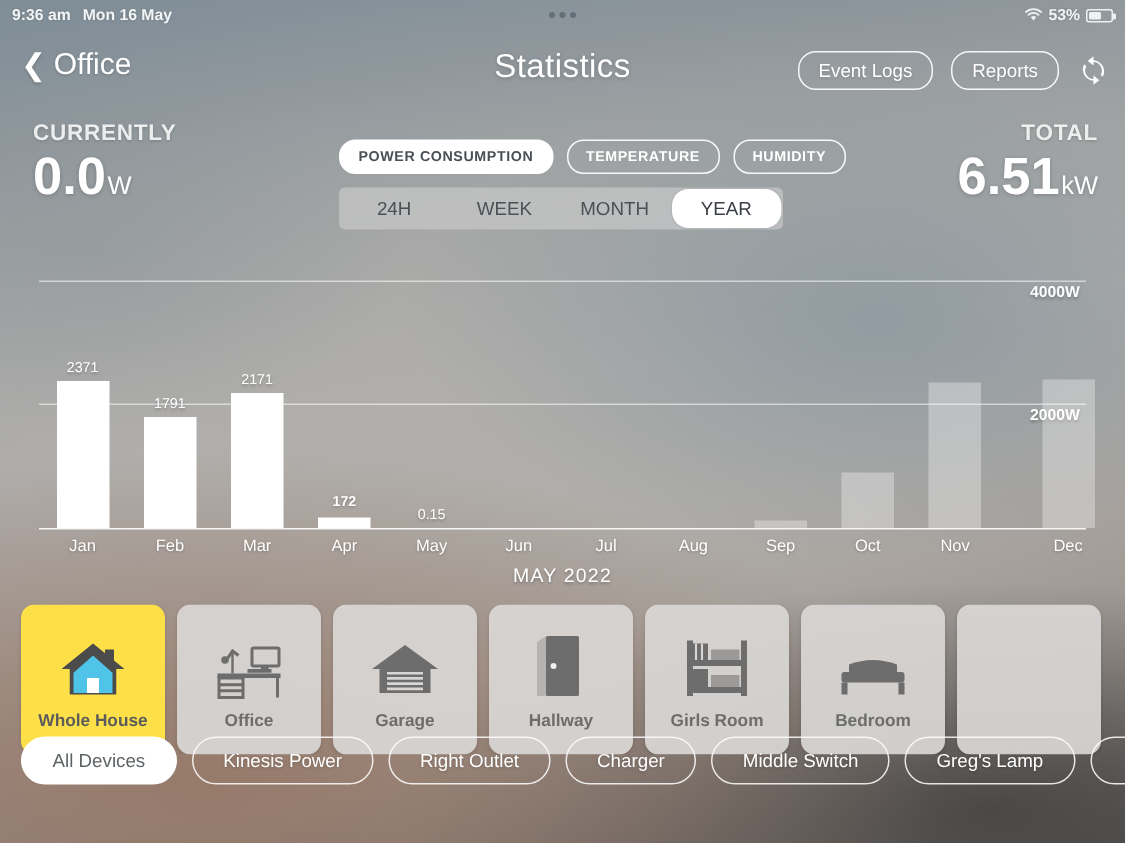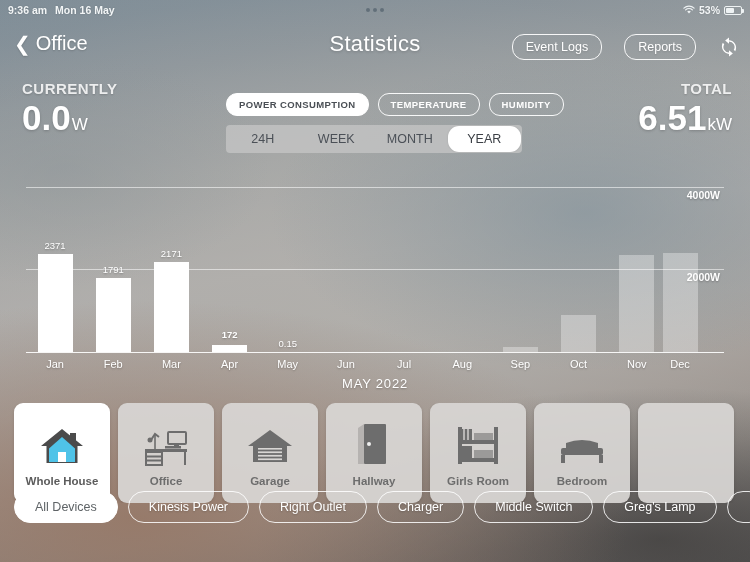--- a/index.html
+++ b/index.html
@@ -42,21 +42,21 @@
   .wifi{width:12px;height:10px;position:relative;display:inline-block;}
   .battery{width:18px;height:9px;border:1.2px solid #eef2f3;border-radius:2px;position:relative;display:inline-block;}
   .battery:after{content:"";position:absolute;right:-3px;top:2.5px;width:2px;height:4px;background:#eef2f3;border-radius:0 1px 1px 0;}
   .battery i{position:absolute;left:1px;top:1px;bottom:1px;width:52%;background:#eef2f3;border-radius:1px;display:block;}
 
   
   .navbar{position:absolute;top:20px;left:0;width:750px;height:50px;}
   .back{position:absolute;left:14px;top:12px;display:flex;align-items:center;gap:5px;color:#fff;font-size:20px;text-shadow:0 1px 2px rgba(0,0,0,.18);cursor:pointer;}
   .back .chev{font-size:20px;line-height:1;font-weight:300;}
   .title{position:absolute;left:0;right:0;top:11px;text-align:center;color:#fff;font-size:22px;letter-spacing:.3px;text-shadow:0 1px 3px rgba(0,0,0,.2);}
-  .nav-right{position:absolute;right:10px;top:14px;display:flex;align-items:center;gap:22px;}
+  .nav-right{position:absolute;right:10px;top:14px;display:flex;align-items:center;gap:12px;}
   .pill-btn{
     border:1px solid rgba(255,255,255,.92);border-radius:12px;
     color:#fff;font-size:12.5px;padding:5px 13px;background:transparent;
     cursor:pointer;white-space:nowrap;text-shadow:0 1px 2px rgba(0,0,0,.15);
   }
   .refresh{width:22px;height:22px;cursor:pointer;}
 
   
   .summary{position:absolute;top:76px;left:0;width:750px;height:82px;}
   .currently,.total{position:absolute;color:#fff;}
@@ -97,21 +97,21 @@
   .bar-cat{position:absolute;bottom:-2px;left:0;width:55px;text-align:center;color:#fff;font-size:11px;text-shadow:0 1px 2px rgba(0,0,0,.25);}
   .period{position:absolute;top:376px;left:0;width:750px;text-align:center;color:#fff;font-size:13px;letter-spacing:.8px;text-shadow:0 1px 2px rgba(0,0,0,.25);}
 
   
   .rooms{position:absolute;top:403px;left:0;width:750px;height:100px;display:flex;gap:8px;padding-left:14px;overflow:hidden;}
   .room{
     width:96px;height:100px;flex:0 0 96px;border-radius:9px;background:rgba(216,214,212,.93);
     display:flex;flex-direction:column;align-items:center;justify-content:center;
     cursor:pointer;box-shadow:0 1px 3px rgba(0,0,0,.13);
   }
-  .room.active{background:#ffffff;}
+  .room.active{background:#fde047;}
   .room .ricon{height:46px;display:flex;align-items:flex-end;justify-content:center;}
   .room .rlabel{margin-top:9px;font-size:11.5px;font-weight:bold;color:#6d6d6d;}
   .room.active .rlabel{color:#5c5c5c;}
 
   
   .devices{position:absolute;top:489px;left:0;width:750px;height:36px;display:flex;gap:10px;padding-left:14px;align-items:center;overflow:hidden;}
   .device{
     flex:0 0 auto;height:32px;border:1px solid rgba(255,255,255,.85);border-radius:16px;
     color:#fff;font-size:12.5px;display:flex;align-items:center;justify-content:center;
     padding:0 20px;cursor:pointer;white-space:nowrap;background:transparent;
@@ -241,21 +241,21 @@
           <div class="bar-cat" style="width: 58.1667px;">Oct</div>
         </div>
         <div class="bar-slot" style="left: 465.333px; width: 58.1667px;">
           <div class="bar faded" style="height: 5.37727px; bottom: 16px; left: 11.5833px;"></div>
           <div class="bar-cat" style="width: 58.1667px;">Sep</div>
         </div>
         <div class="bar-slot" style="left: 581.667px; width: 58.1667px;">
           <div class="bar faded" style="height: 96.7909px; bottom: 16px; left: 11.5833px;"></div>
           <div class="bar-cat" style="width: 58.1667px;">Nov</div>
         </div>
-        <div class="bar-slot" style="left: 625px; width: 58.1667px;">
+        <div class="bar-slot" style="left: 657px; width: 58.1667px;">
           <div class="bar faded" style="height: 99.2727px; bottom: 16px; left: 11.5833px;"></div>
           <div class="bar-cat" style="width: 58.1667px;">Dec</div>
         </div>
       </div>
   </div>
   <div class="period">MAY 2022</div>
 
   <div class="rooms" id="rooms">
       <div class="room active">
         <div class="ricon">

